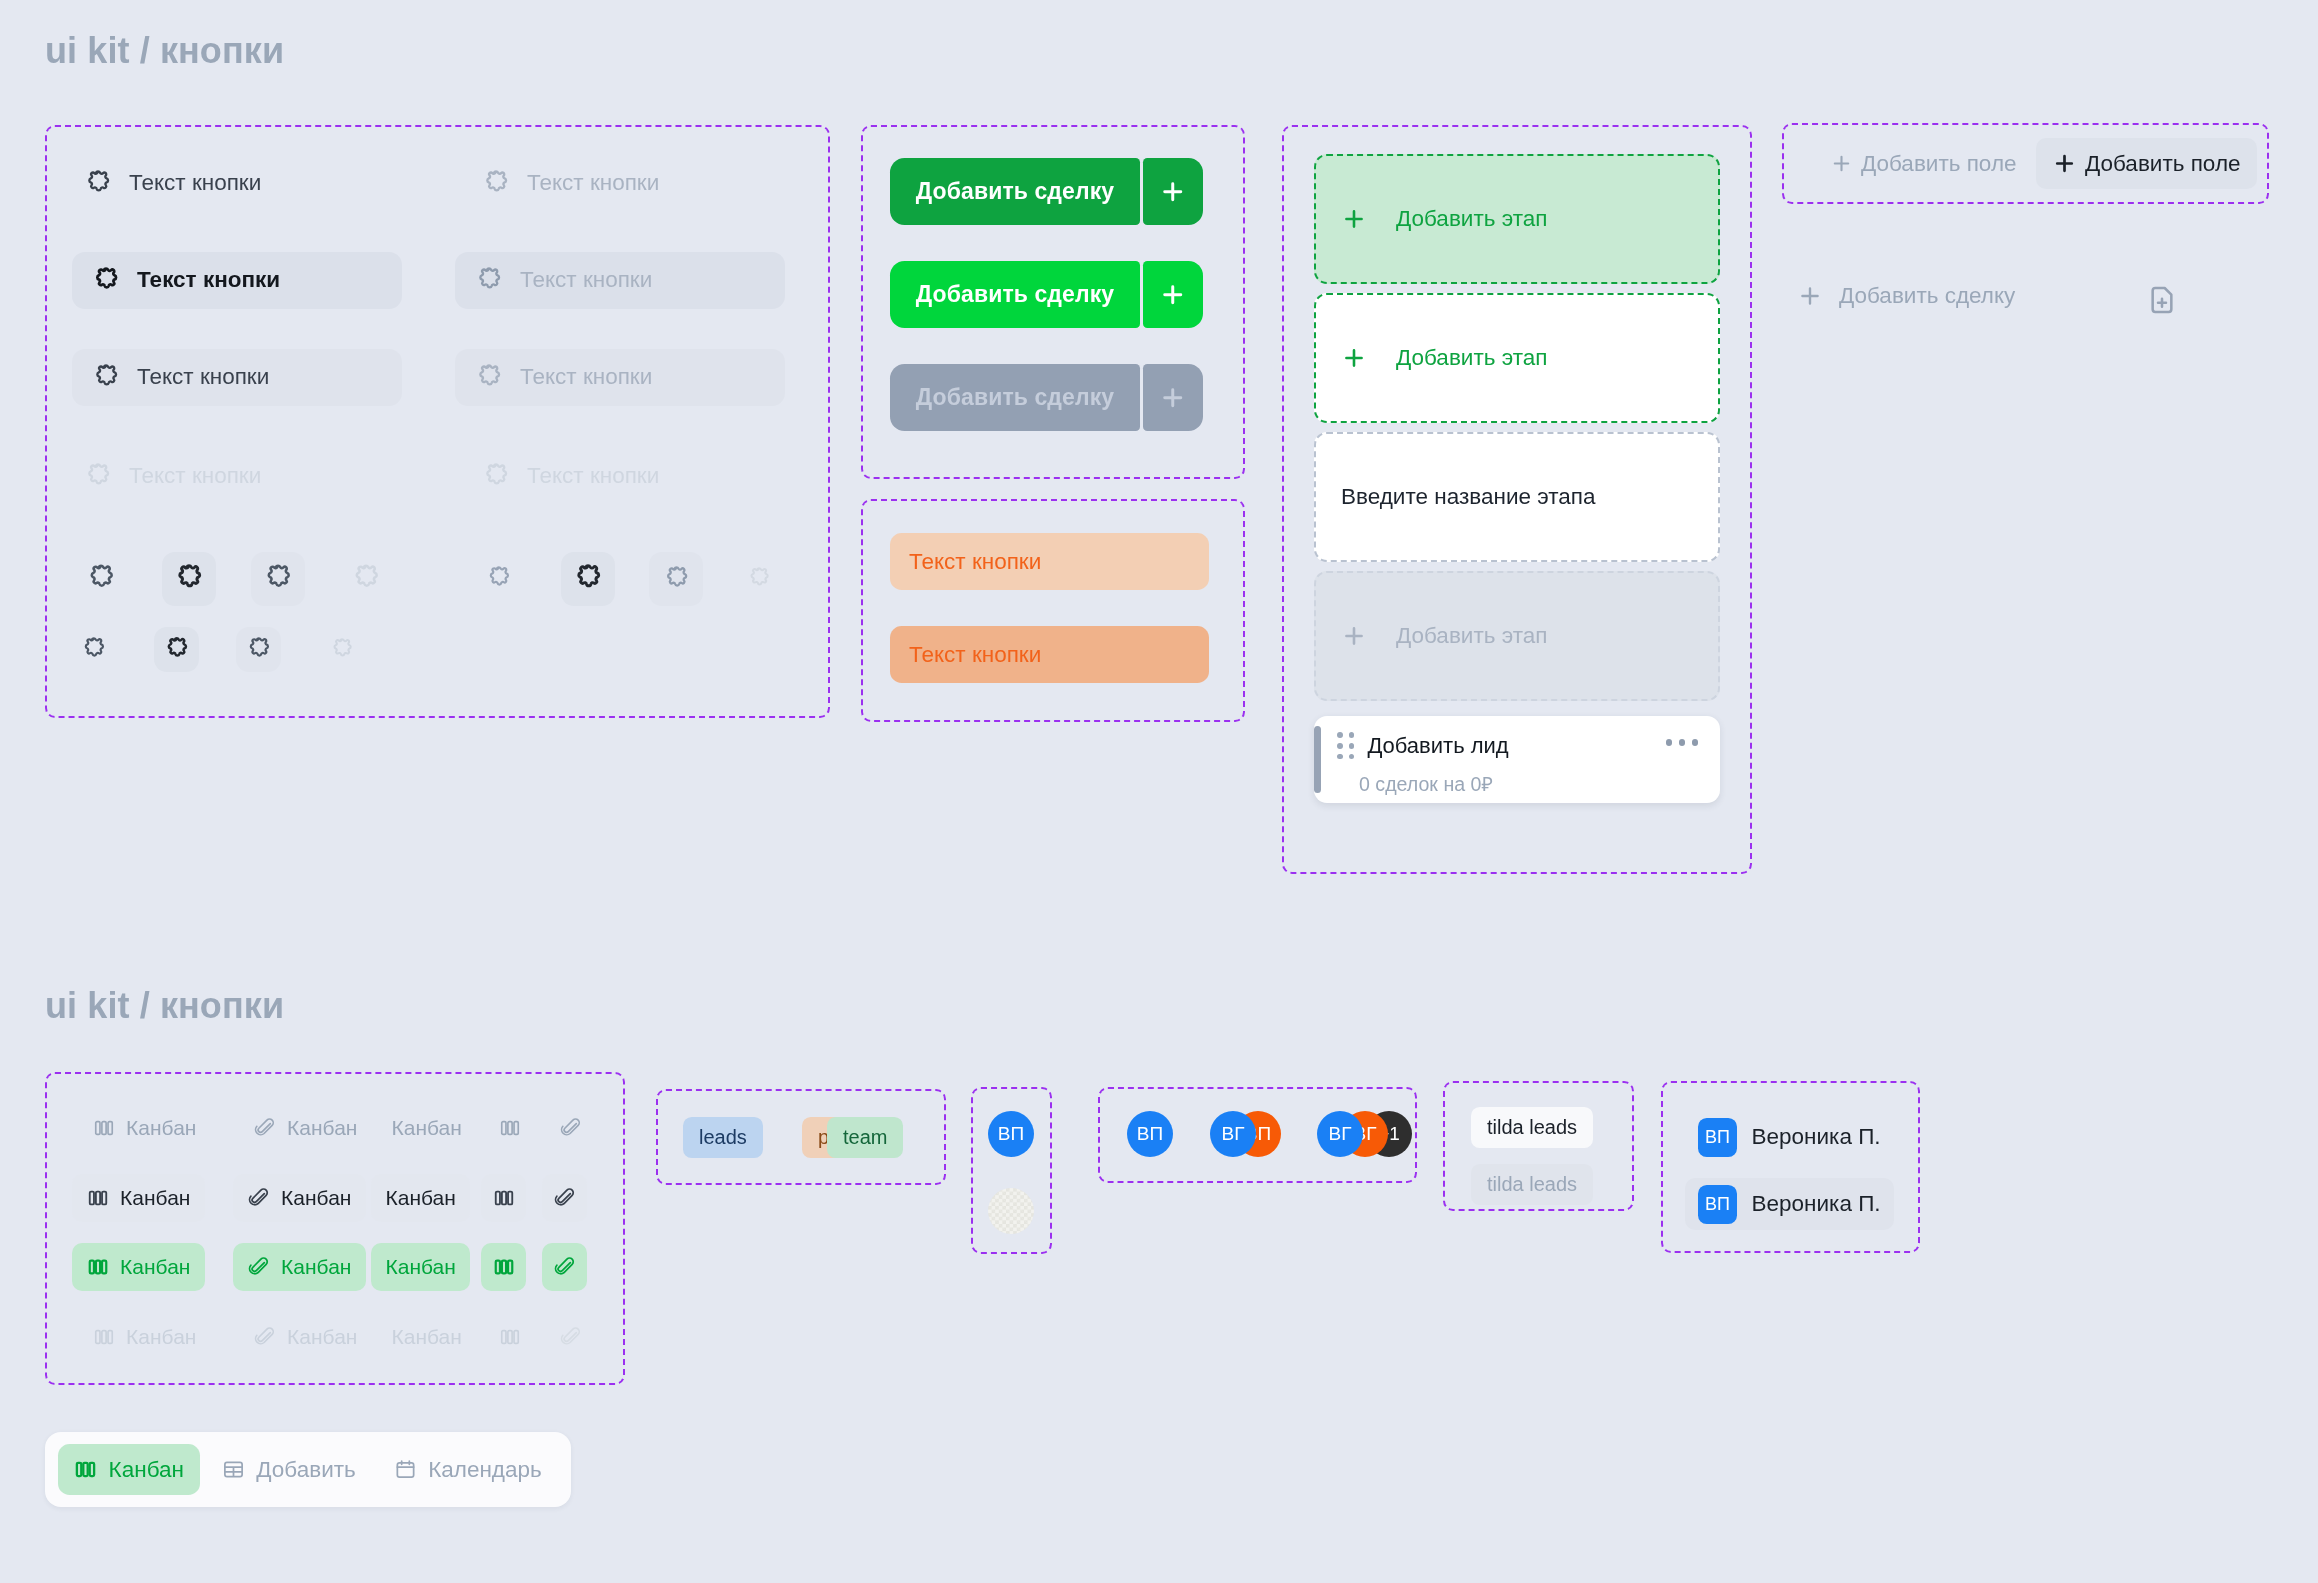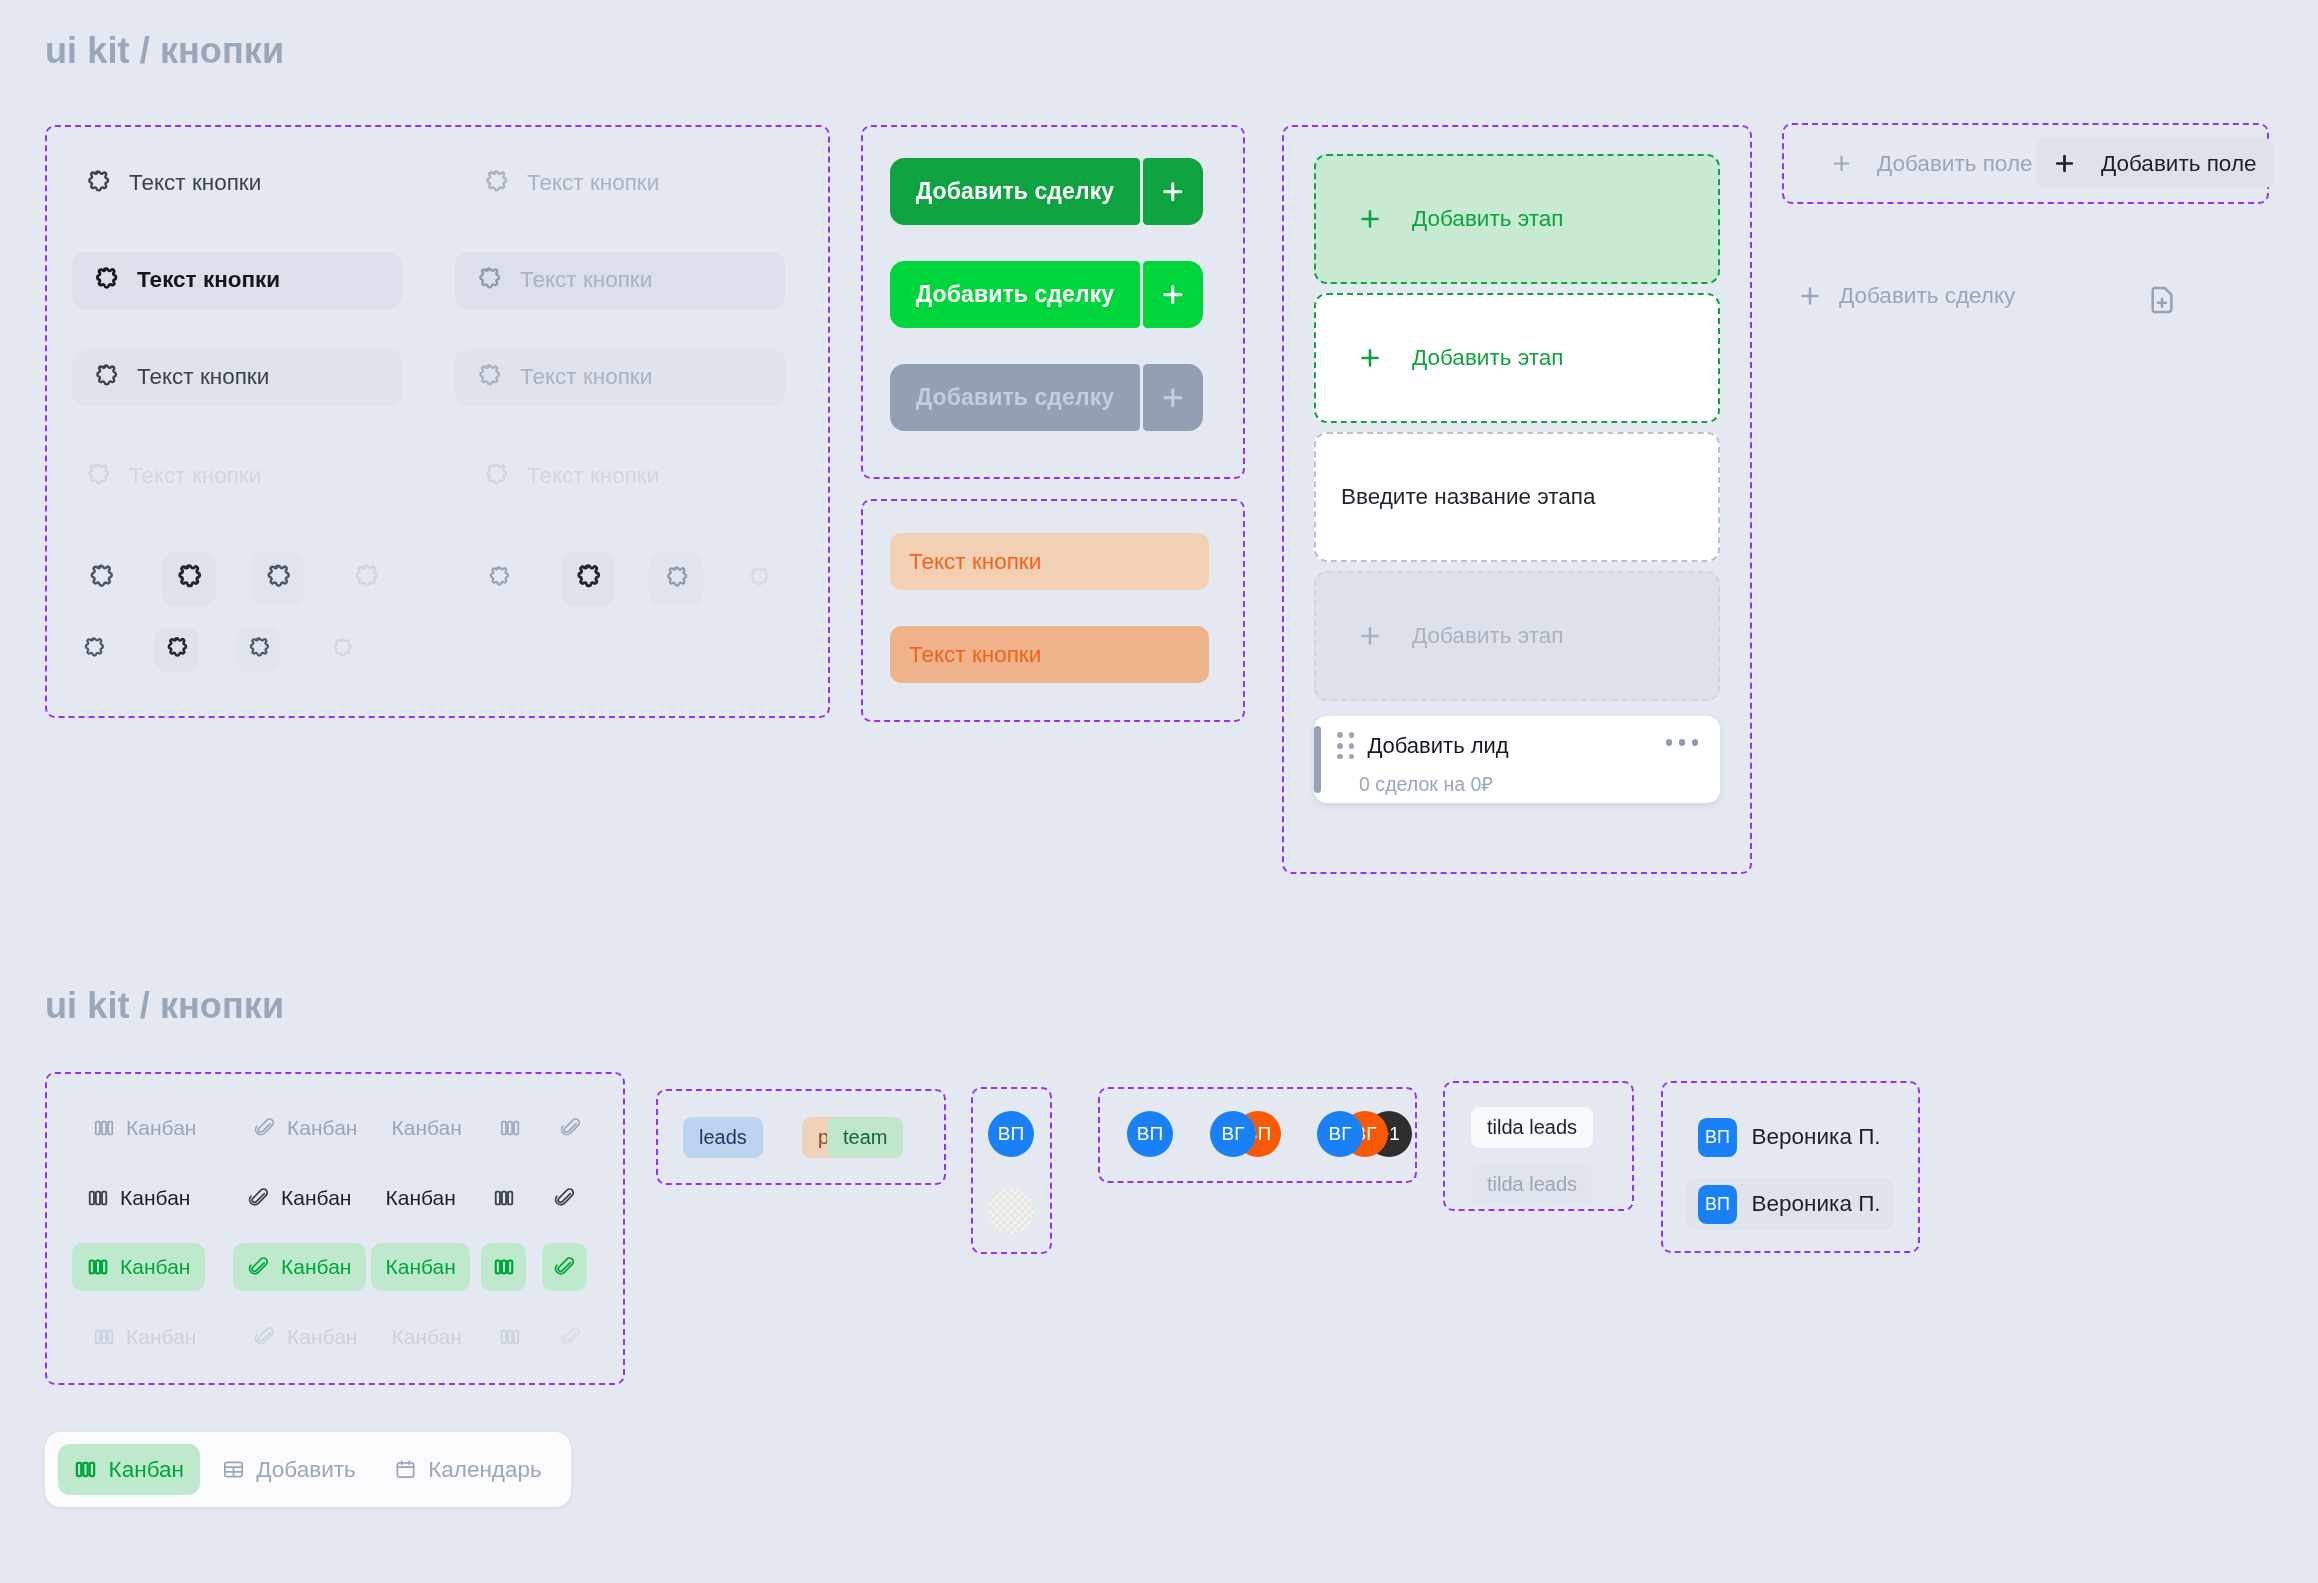--- a/index.html
+++ b/index.html
@@ -100,21 +100,21 @@
   .o-mid  { background:#f0b28a; color:#f2621a; }
 
   
   #frame-d{ left:1282px; top:125px; width:470px; height:749px; }
 
   .stage{
     position:absolute;
     width:406px; height:130px;
     border-radius:13px;
     display:flex; align-items:center;
-    padding-left:41px;
+    padding-left:25px;
     font-size:22.5px;
   }
   .stage .plus{ margin-right:29px; display:flex; }
   .st-green-fill{
     background:#c8ead3;
     border:2.2px dashed #0ea340;
     color:#0ea340;
   }
   .st-white{
     background:#ffffff;
@@ -162,21 +162,21 @@
   .lead-dots i{ width:6.5px; height:6.5px; border-radius:50%; background:#8e9bad; display:block; }
 
   .drag-grid{ display:grid; grid-template-columns:repeat(2,5.8px); gap:5px 5.8px; }
   .drag-grid i{ width:5.8px; height:5.8px; border-radius:50%; background:#9aa7b8; display:block; }
 
   
   #frame-e{ left:1782px; top:123px; width:487px; height:81px; }
 
   .field-btn{
     position:absolute;
-    display:flex; align-items:center; gap:24px;
+    display:flex; align-items:center; gap:8px;
     height:51px; padding:0 16px; border-radius:10px;
     font-size:22.5px;
   }
   .fb-plain{ color:#9aa7b8; }
   .fb-hover{ background:#dde2eb; color:#1b2129; }
 
   .add-deal-row{
     position:absolute;
     display:flex; align-items:center; gap:16px;
     font-size:22.5px; color:#9aa7b8;

